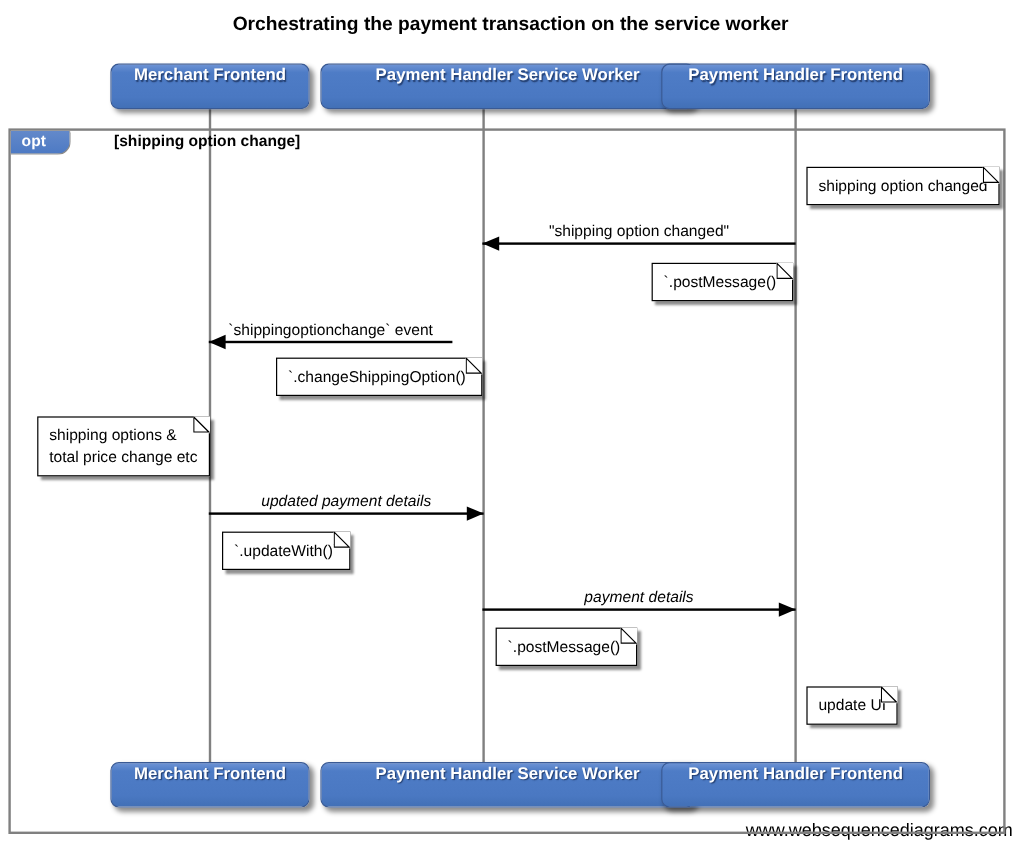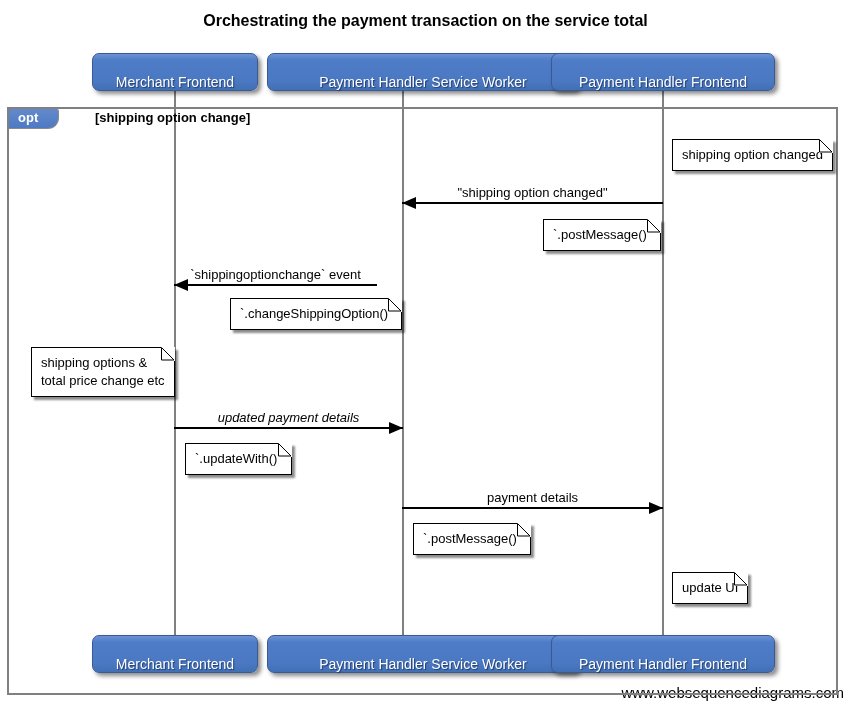--- a/index.html
+++ b/index.html
@@ -14,22 +14,22 @@
   }
   
   .lifeline { position:absolute; top:91px; height:544px; width:2px; background:#808080; z-index:1; }
   .ll1 { left:174px; } .ll2 { left:402px; } .ll3 { left:662px; }
   
   .actor {
     position:absolute; height:38px; box-sizing:border-box; z-index:5;
     background:linear-gradient(180deg,#6c92d4 0%,#4e7cc6 18%,#4a78c2 75%,#4270b6 100%);
     border:1px solid #3a5a94; border-radius:7px;
     box-shadow:3px 3px 4px rgba(0,0,0,0.45);
-    color:#fff; font-size:14px; font-weight:normal; text-align:center;
-    display:flex; align-items:flex-end; justify-content:center;
+    color:#fff; font-size:14px; font-weight:bold; text-align:center;
+    display:flex; align-items:flex-start; justify-content:center;
     text-shadow:1px 1px 1px rgba(20,40,80,0.75);
   }
   .row-top { top:53px; } .row-bottom { top:635px; }
   .a1 { left:92px;  width:166px; }
   .a2 { left:267px; width:312px; }
   .a3 { left:551px; width:224px; }
   
   .fragment {
     position:absolute; left:7px; top:107px; width:831px; height:588px;
     border:2px solid #808080; box-sizing:border-box; z-index:2; background:transparent;
@@ -60,39 +60,39 @@
   .n3 { left:230px; top:298px; }
   .n4 { left:31px;  top:347px; }
   .n5 { left:185px; top:443px; }
   .n6 { left:413px; top:523px; }
   .n7 { left:672px; top:572px; }
   
   .arrow { position:absolute; height:24px; z-index:4; }
   .m1 { left:402px; top:184px; width:261px; }
   .m2 { left:174px; top:266px; width:203px; }
   .m3 { left:174px; top:409px; width:229px;font-style:italic; }
-  .m4 { left:402px; top:489px; width:261px; }
+  .m4 { left:402px; top:489px; width:261px;font-style:italic; }
   .arrow .lbl {
     position:absolute; left:0; right:0; bottom:8px; text-align:center;
     font-size:13px; white-space:nowrap; color:#000;
   }
   .arrow .line { position:absolute; left:0; right:0; bottom:4px; height:2px; background:#000; }
   .arrow .head { position:absolute; bottom:-1px; width:0; height:0;
     border-top:6px solid transparent; border-bottom:6px solid transparent; }
   .arrow .head.left  { left:0;  border-right:14px solid #000; }
   .arrow .head.right { right:0; border-left:14px solid #000; }
   
   .footer { position:absolute; right:7px; top:684px; font-size:15px; color:#000; }
 </style>
 </head>
 <body>
 
 <div class="stage">
 
-  <div class="title">Orchestrating the payment transaction on the service total</div>
+  <div class="title">Orchestrating the payment transaction on the service worker</div>
 
   <div class="lifeline ll1"></div>
   <div class="lifeline ll2"></div>
   <div class="lifeline ll3"></div>
 
   <div class="actor row-top a1">
     <span>Merchant Frontend</span>
   </div>
   <div class="actor row-top a2">
     <span>Payment Handler Service Worker</span>

